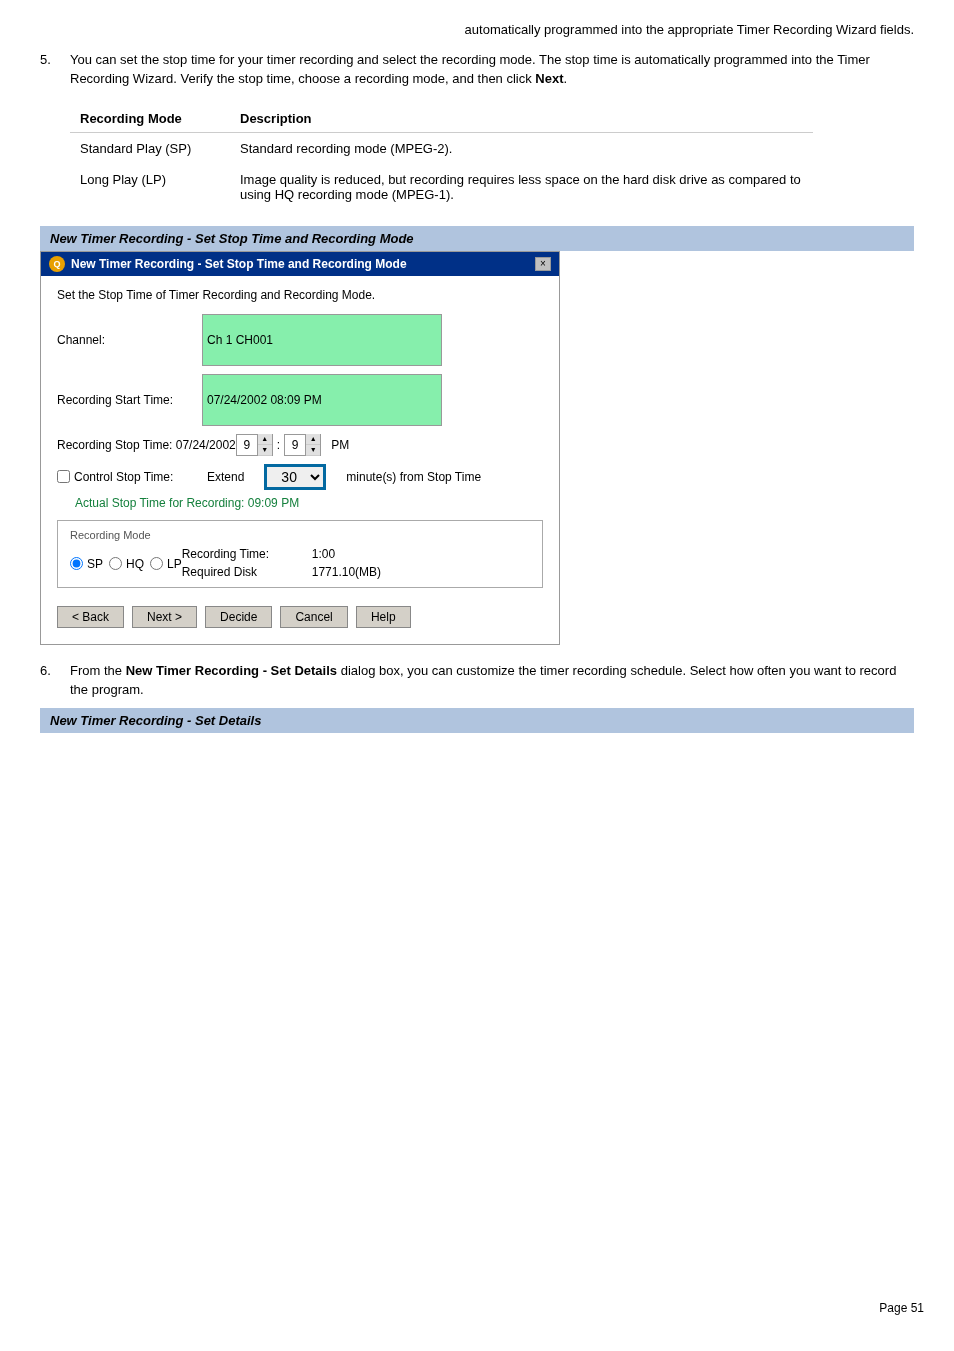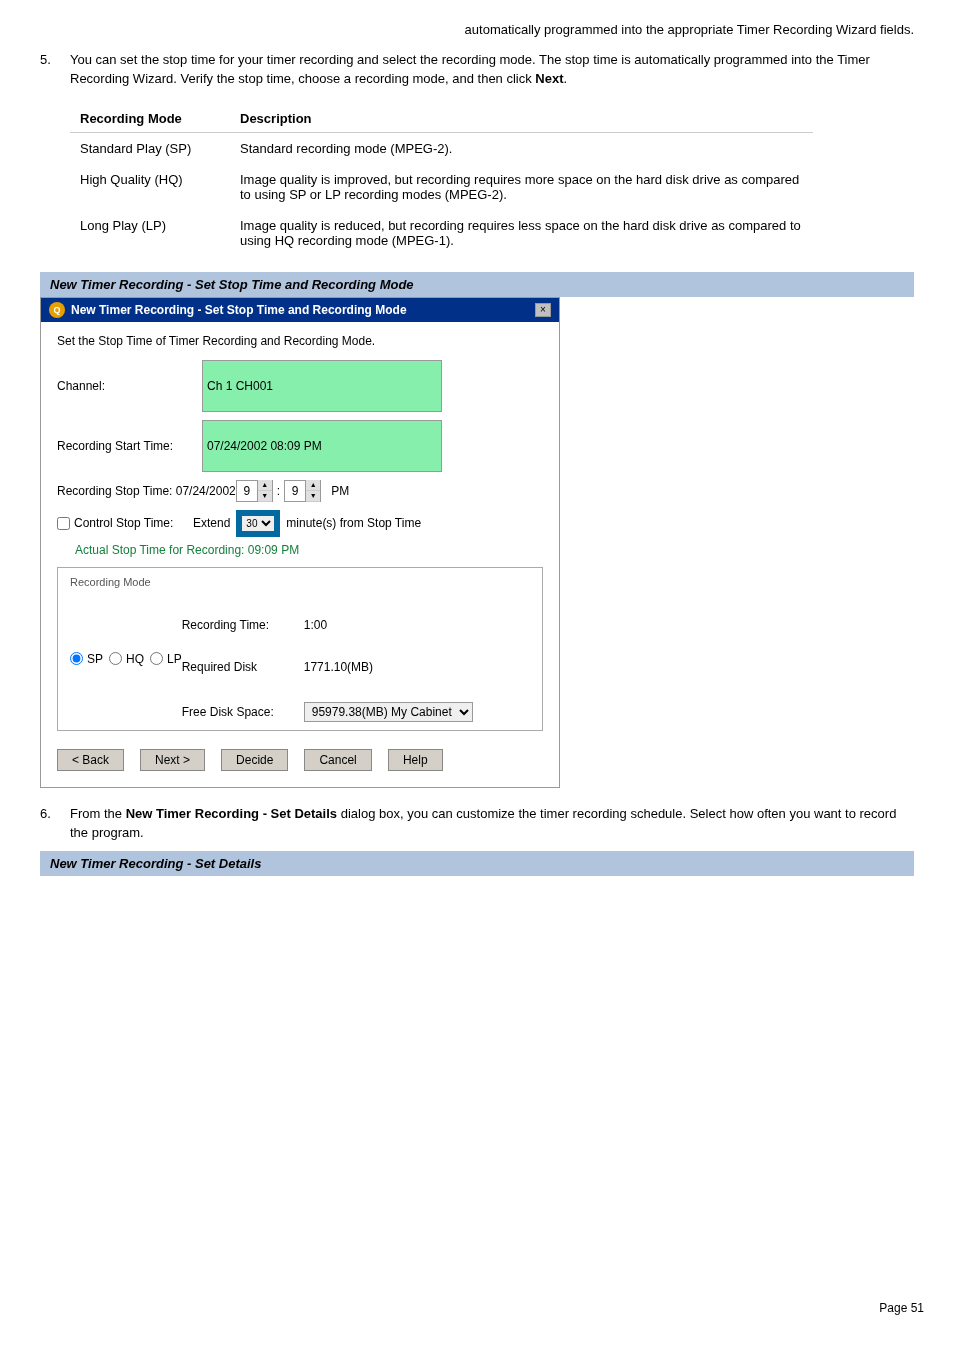--- a/index.html
+++ b/index.html
@@ -189,32 +189,32 @@
     .pm-label {
       margin-left: 6px;
       font-size: 12px;
     }
 
     .control-stop-row {
       display: flex;
       align-items: center;
       margin-bottom: 6px;
       font-size: 12px;
-      gap: 6px;
+      gap: 20px;
     }
     .checkbox-label {
       display: flex;
       align-items: center;
       gap: 4px;
       min-width: 130px;
     }
     .extend-select {
-      border: 6px solid #0369a1;
-      font-size: 10px;
-      padding: 1px 0;
+      border: 3px solid #0369a1;
+      font-size: 14px;
+      padding: 1px 10px;
     }
     .actual-stop-row {
       margin-left: 18px;
       margin-bottom: 10px;
       font-size: 12px;
       color: #15803d;
     }
 
     .recording-mode-group {
       border: 1px solid #aaa;
@@ -245,38 +245,37 @@
       font-size: 12px;
     }
     .mode-info {
       flex: 1;
       display: flex;
       flex-direction: column;
       gap: 4px;
     }
     .mode-info-row {
       display: flex;
-      align-items: center;
-      gap: 12px;
-      font-size: 12px;
-      margin-top: 24px;
+      align-items: flex-start;
+      gap: 20px;
+      font-size: 12px;
     }
     .mode-info-key {
       min-width: 110px;
       font-size: 12px;
     }
     .free-disk-select {
       border: 1px solid #999;
       font-size: 12px;
       padding: 1px 3px;
     }
 
     .dialog-buttons {
       display: flex;
-      gap: 16px;
+      gap: 8px;
       padding: 8px 0 4px 0;
       justify-content: flex-start;
     }
     .dialog-btn {
       border: 1px solid #888;
       background: #d4d0c8;
       padding: 3px 14px;
       font-size: 12px;
       cursor: pointer;
       min-width: 55px;
@@ -312,24 +311,20 @@
     <thead>
       <tr>
         <th>Recording Mode</th>
         <th>Description</th>
       </tr>
     </thead>
     <tbody id="table-body">
     <tr>
           <td>Standard Play (SP)</td>
           <td>Standard recording mode (MPEG-2).</td>
-        </tr>
-        <tr>
-          <td>High Quality (HQ)</td>
-          <td>Image quality is improved, but recording requires more space on the hard disk drive as compared to using SP or LP recording modes (MPEG-2).</td>
         </tr>
         <tr>
           <td>Long Play (LP)</td>
           <td>Image quality is reduced, but recording requires less space on the hard disk drive as compared to using HQ recording mode (MPEG-1).</td>
         </tr>
       </tbody>
   </table>
 </div>
 
 <div class="section-banner">New Timer Recording - Set Stop Time and Recording Mode</div>
@@ -418,26 +413,20 @@
         </div>
         <div class="mode-info">
           <div class="mode-info-row">
             <span class="mode-info-key">Recording Time:</span>
             <span>1:00</span>
           </div>
           <div class="mode-info-row">
             <span class="mode-info-key">Required Disk</span>
             <span>1771.10(MB)</span>
           </div>
-          <div class="mode-info-row">
-            <span class="mode-info-key">Free Disk Space:</span>
-            <select class="free-disk-select">
-              <option>95979.38(MB) My Cabinet</option>
-            </select>
-          </div>
         </div>
       </div>
     </div>
 
     <div class="dialog-buttons">
       <button class="dialog-btn">&lt; Back</button>
       <button class="dialog-btn">Next &gt;</button>
       <button class="dialog-btn">Decide</button>
       <button class="dialog-btn">Cancel</button>
       <button class="dialog-btn">Help</button>

